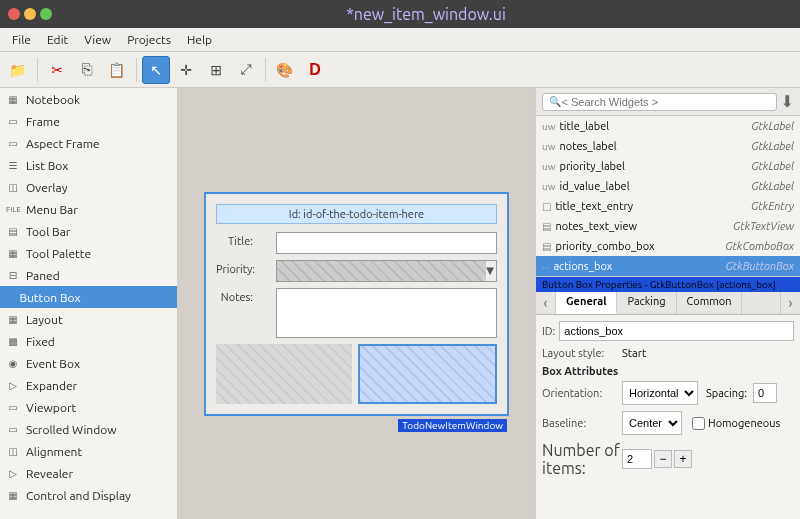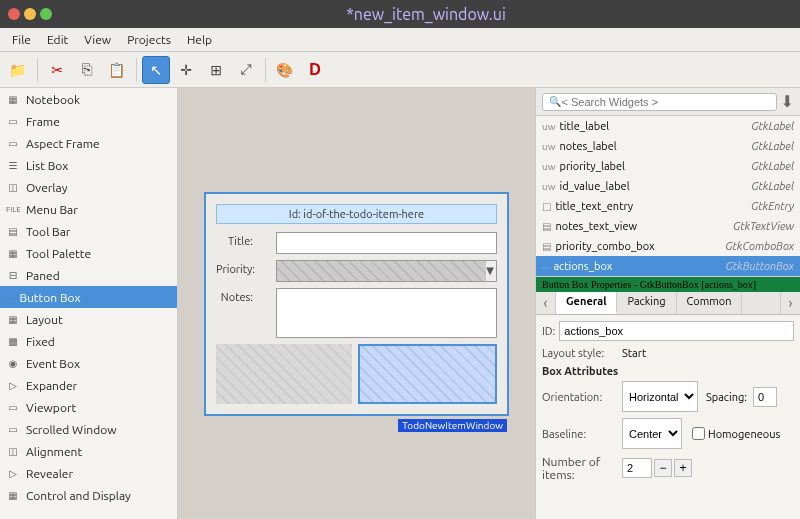--- a/index.html
+++ b/index.html
@@ -59,33 +59,33 @@
     .search-icon { font-size: 10px; color: #888; }
     .widget-tree { flex: 0 0 auto; overflow-y: auto; border-bottom: 1px solid #ccc; }
     .tree-item { display: flex; align-items: center; padding: 2px 6px; font-size: 11px; gap: 4px; height: 20px; }
     .tree-item.selected { background: #4a90d9; color: white; }
     .tree-type { color: #666; font-style: italic; font-size: 11px; }
     .tree-item.selected .tree-type { color: #cce; }
     .tree-label-text { font-size: 10px; color: #888; }
     .tree-item.selected .tree-label-text { color: #aad; }
 
     
-    .props-header { background: #15803d; padding: 2px 6px; font-size: 11px; font-weight: bold; display: flex; align-items: center; gap: 4px; font-family: Liberation Serif, serif; }
+    .props-header { background: #1d4ed8; padding: 2px 6px; font-size: 11px; font-weight: bold; display: flex; align-items: center; gap: 4px; }
     .props-tabs { display: flex; border-bottom: 1px solid #bbb; background: #e8e6e3; }
     .props-tab { padding: 3px 10px; font-size: 11px; cursor: pointer; border-right: 1px solid #ccc; }
     .props-tab.active { background: white; border-bottom: 2px solid white; font-weight: bold; }
     .props-nav-arrow { font-size: 14px; color: #666; cursor: pointer; width: 20px; text-align: center; }
 
     .props-body { padding: 6px; font-size: 11px; flex: 1; overflow-y: auto; }
     .prop-row { display: flex; align-items: center; margin-bottom: 6px; }
     .prop-label { width: 80px; color: #444; font-size: 11px; }
     .prop-value { flex: 1; font-size: 11px; }
     .prop-input { border: 1px solid #bbb; background: white; padding: 2px 4px; font-size: 11px; flex: 1; height: 20px; }
     .section-header { font-weight: bold; font-size: 11px; margin-bottom: 4px; margin-top: 2px; color: #222; }
-    .prop-select { border: 1px solid #bbb; background: white; padding: 1px 2px; font-size: 11px; height: 31px; }
+    .prop-select { border: 1px solid #bbb; background: white; padding: 1px 2px; font-size: 11px; height: 24px; }
     .prop-select-row { display: flex; align-items: center; gap: 4px; }
     .prop-number-row { display: flex; align-items: center; gap: 2px; }
     .prop-number-input { border: 1px solid #bbb; background: white; padding: 1px 4px; font-size: 11px; width: 30px; height: 20px; }
     .num-btn { width: 18px; height: 18px; border: 1px solid #bbb; background: #eee; cursor: pointer; font-size: 12px; display: flex; align-items: center; justify-content: center; }
     .checkbox-label { display: flex; align-items: center; gap: 3px; font-size: 11px; }
     .prop-id-row { display: flex; align-items: center; margin-bottom: 6px; }
     .prop-id-label { color: #444; font-size: 11px; margin-right: 4px; }
 
     
     ::-webkit-scrollbar { width: 8px; height: 8px; }
@@ -343,21 +343,21 @@
             <option>End</option>
           </select>
           <label class="checkbox-label" style="margin-left:6px;">
             <input type="checkbox" style="">
             <span>Homogeneous</span>
           </label>
         </div>
       </div>
 
       <div class="prop-row">
-        <span class="prop-label" style="width:80px; font-size:12px;">Number of items:</span>
+        <span class="prop-label" style="width:80px; font-size:16px;">Number of items:</span>
         <div class="prop-number-row">
           <input class="prop-number-input" type="text" style="width: 30px;" value="2">
           <button class="num-btn">−</button>
           <button class="num-btn">+</button>
         </div>
       </div>
     </div>
   </div>
 
 </div>

